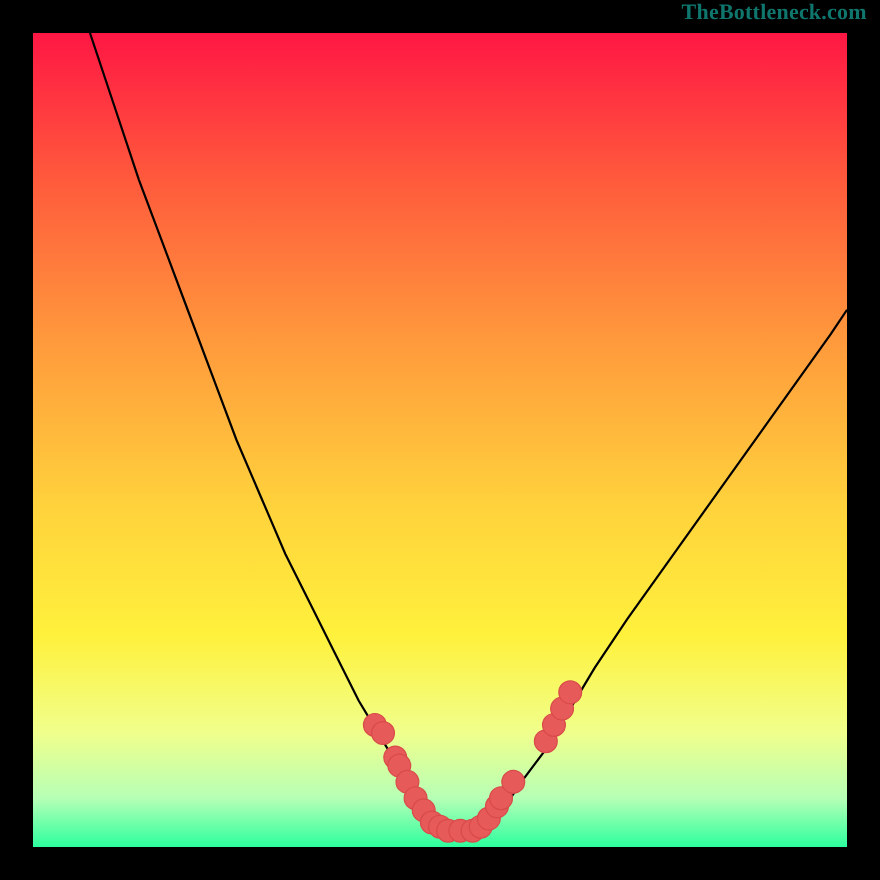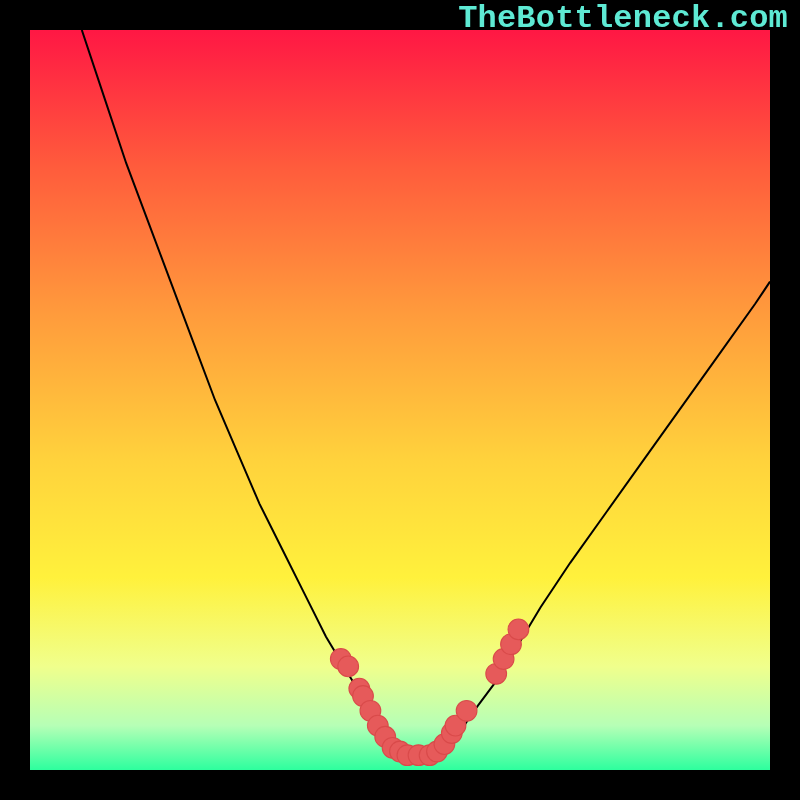--- a/index.html
+++ b/index.html
@@ -23,24 +23,24 @@
     left: 30px;
     top: 30px;
     width: 740px;
     height: 740px;
     overflow: hidden;
   }
   .watermark {
     position: absolute;
     top: 0;
     right: 12px;
-    font-family: Liberation Mono, monospace;
-    font-size: 32px;
+    font-family: Liberation Serif, serif;
+    font-size: 20px;
     font-weight: 600;
-    color: #5eead4;
+    color: #0f766e;
     letter-spacing: 0.2px;
     user-select: none;
   }
   svg { display: block; }
 </style>
 </head>
 <body>
 
 <div class="frame">
   <div class="plot">

